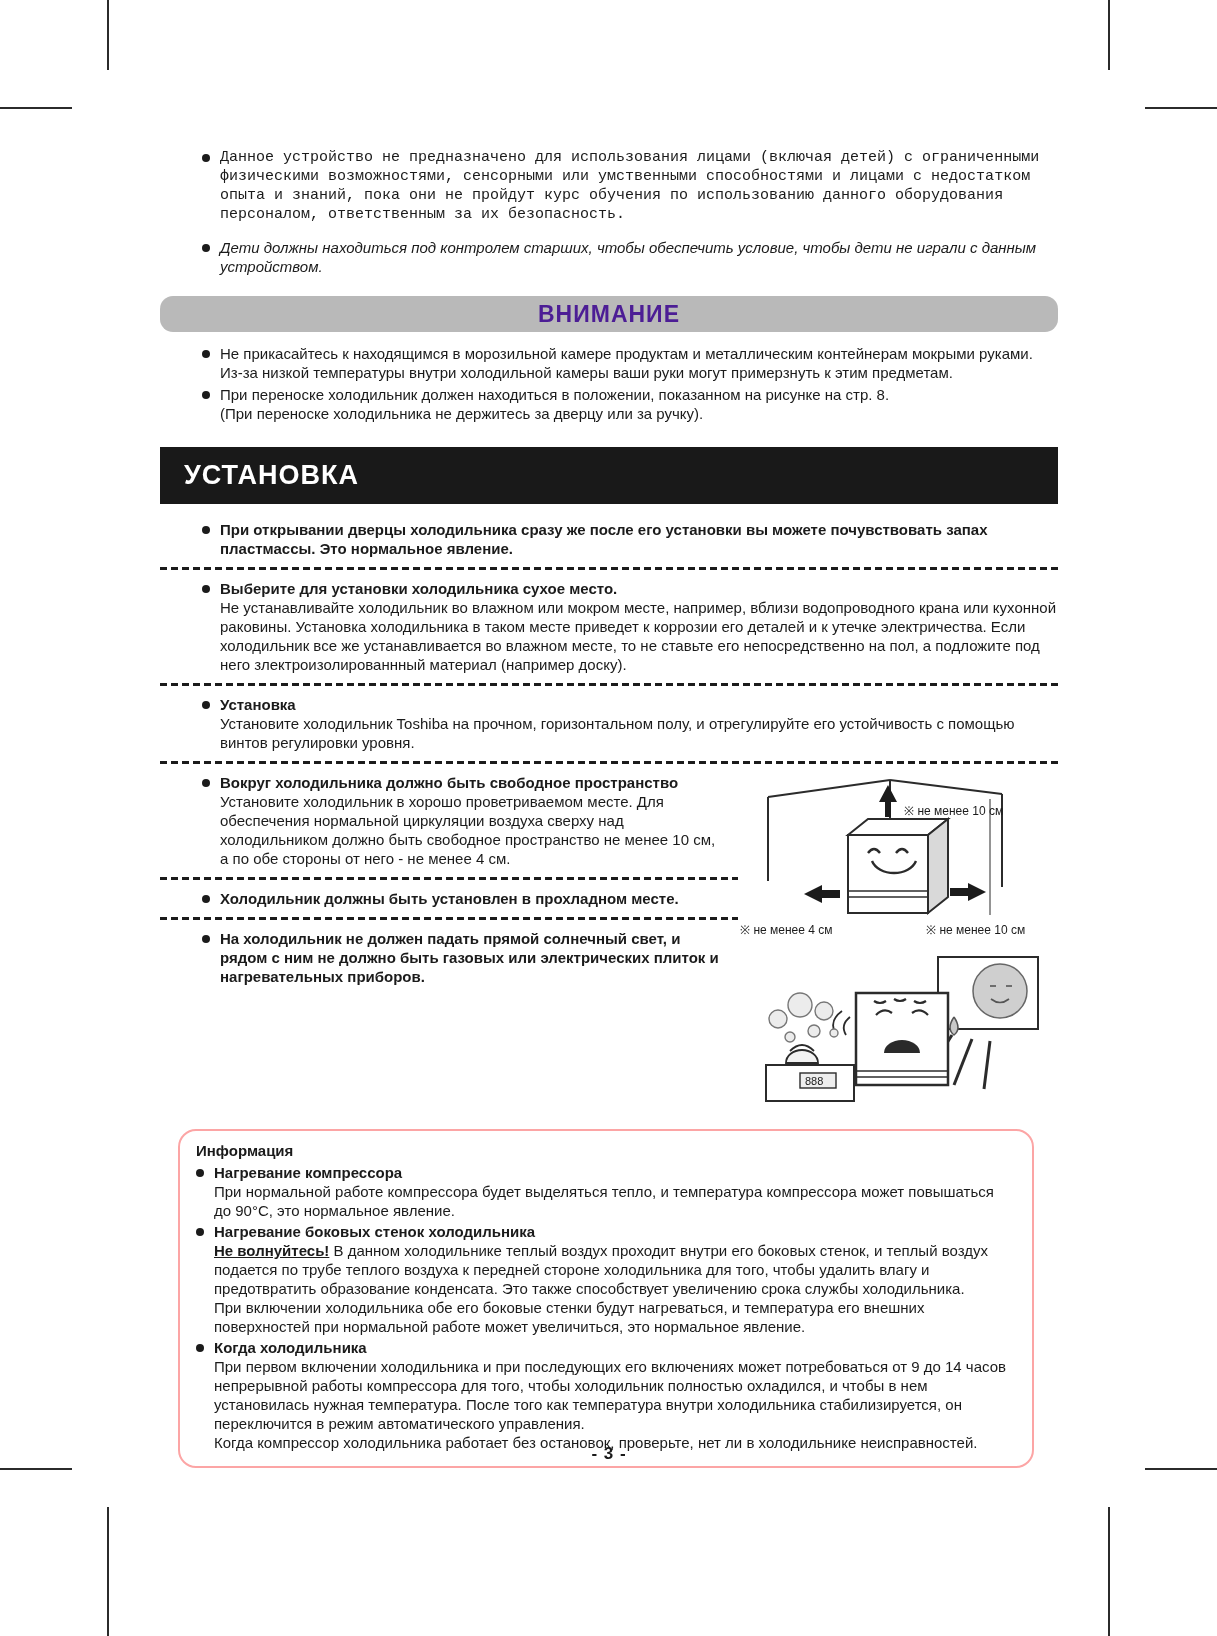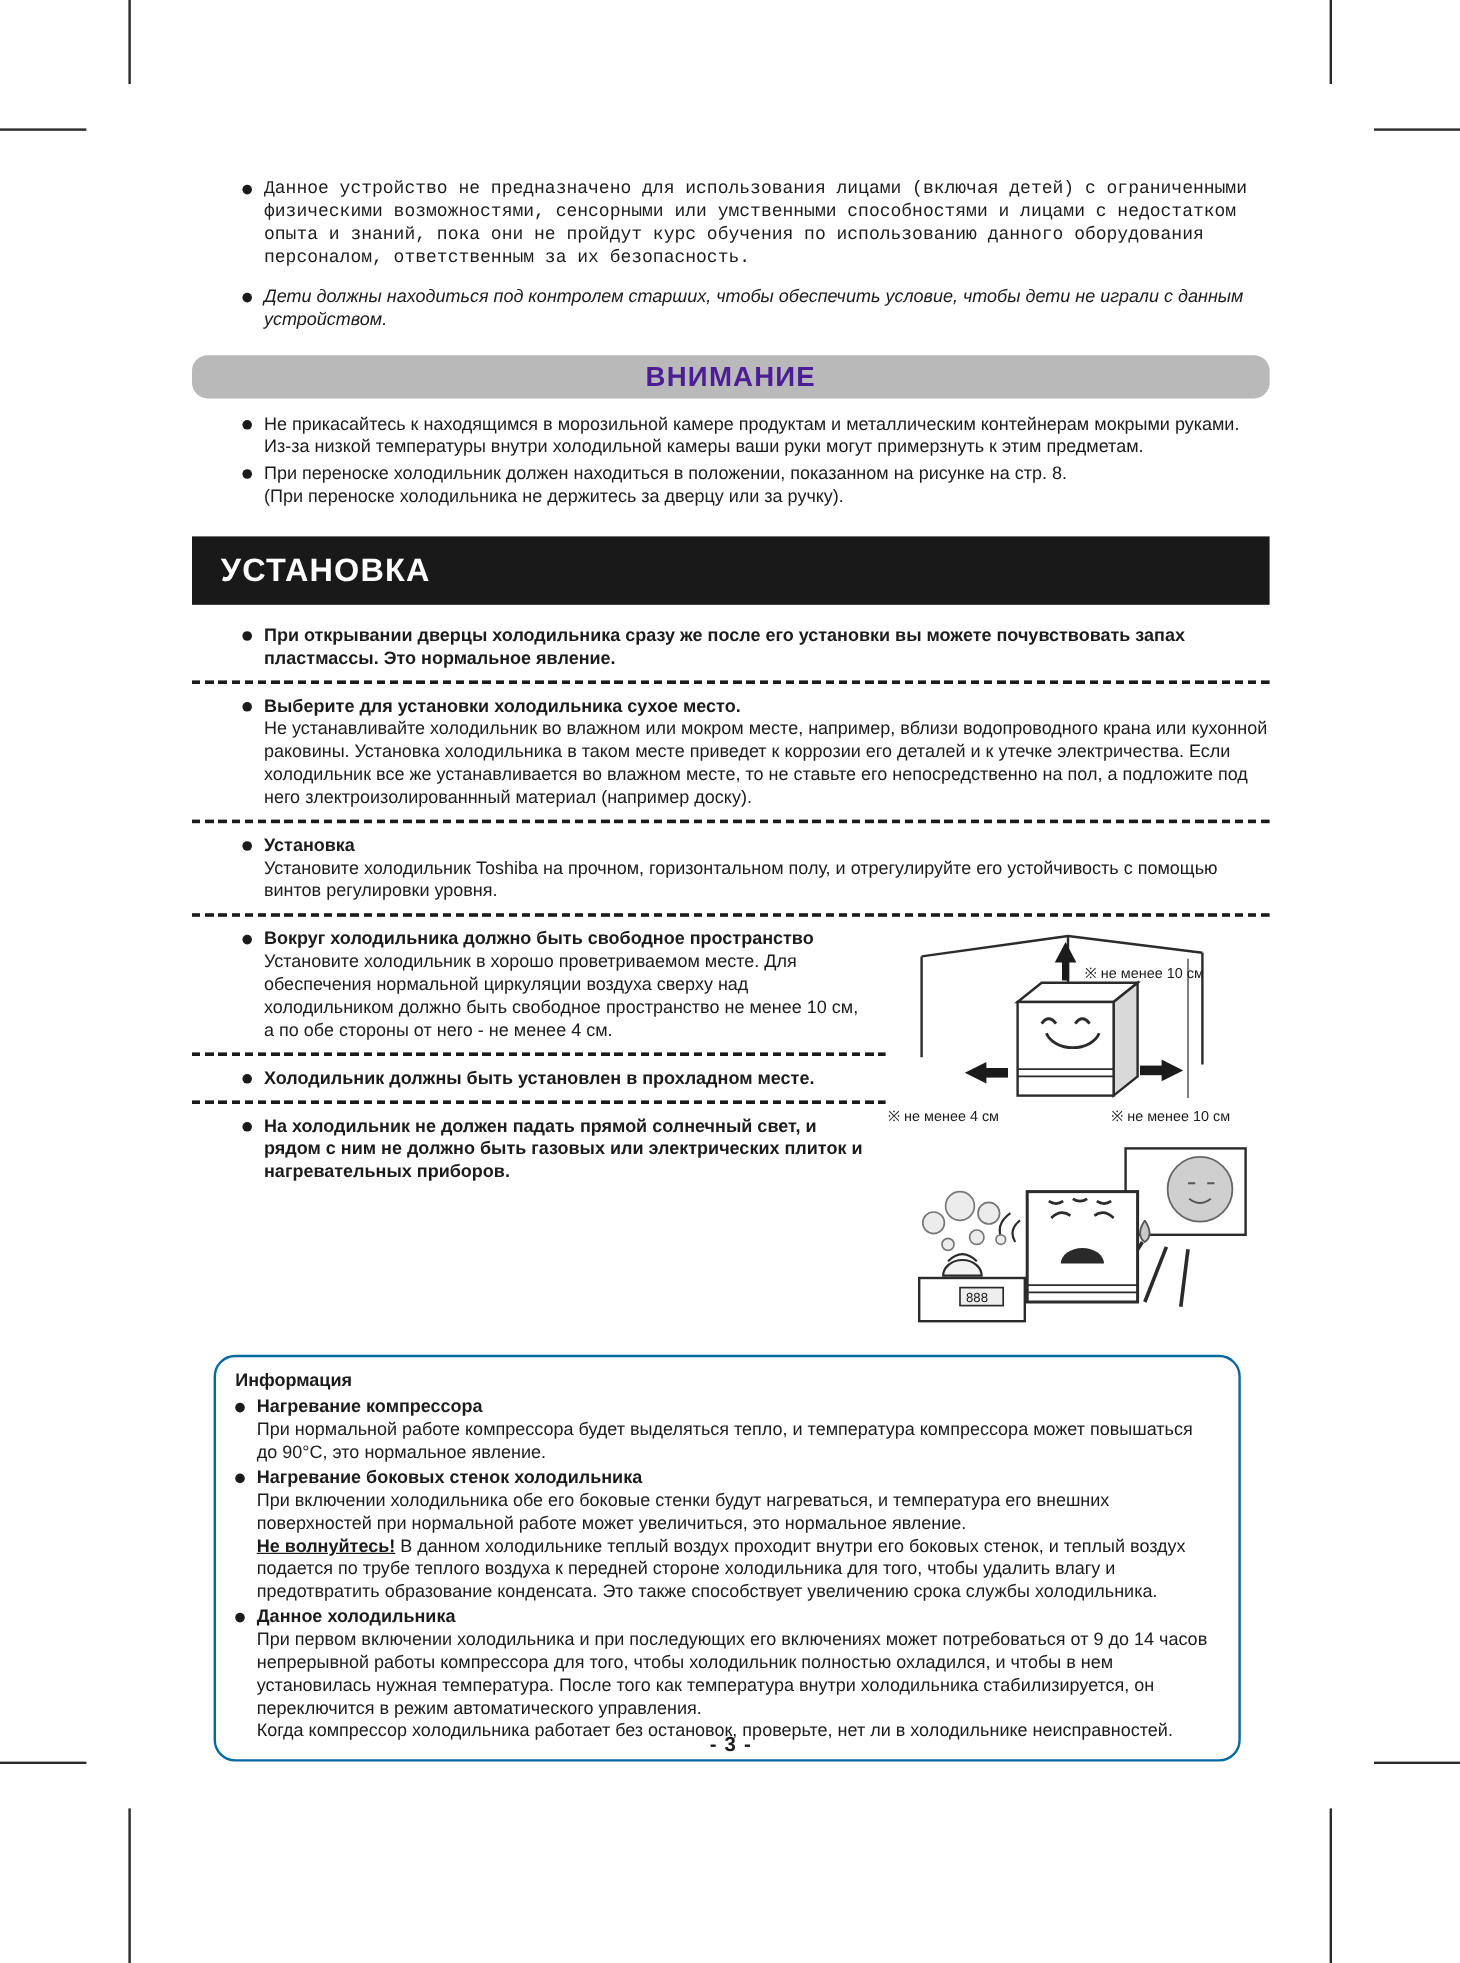--- a/index.html
+++ b/index.html
@@ -38,21 +38,21 @@
     background:repeating-linear-gradient(90deg,#1b1b1b 0 7px,transparent 7px 11px);}
   .dash.short{width:578px;}
   .cols{display:flex;align-items:flex-start;}
   .col-left{width:578px;}
   .col-left .btext{max-width:505px;}
   .col-right{width:320px;}
   .illus{display:block;}
   svg text{font-family:"Liberation Sans",sans-serif;fill:#1b1b1b;}
   .info-box{
     margin:16px 24px 0 18px;
-    border:2px solid #0369a1;border-radius:18px;
+    border:2px solid #fca5a5;border-radius:18px;
     padding:10px 18px 14px 12px;
   }
   .ib-title{font-size:15px;font-weight:bold;line-height:20px;margin-left:4px;}
   .info-box .dot{margin:6px 10px 0 4px;}
   .info-box .bullet{margin-top:2px;}
   .page-number{
     position:absolute;left:160px;top:1444px;width:898px;
     text-align:center;font-size:17px;font-weight:bold;letter-spacing:1px;
   }
 </style>
@@ -252,29 +252,29 @@
         <div class="btext">
           <div class="b-title">Нагревание компрессора</div>
           <div class="b-body">При нормальной работе компрессора будет выделяться тепло, и температура компрессора может повышаться до 90°C, это нормальное явление.</div>
         </div>
       </div>
 
       <div class="bullet">
         <span class="dot"></span>
         <div class="btext">
           <div class="b-title">Нагревание боковых стенок холодильника</div>
+          <div class="b-body"><span class="lead">Не волнуйтесь!</span> <span>В данном холодильнике теплый воздух проходит внутри его боковых стенок, и теплый воздух подается по трубе теплого воздуха к передней стороне холодильника для того, чтобы удалить влагу и предотвратить образование конденсата. Это также способствует увеличению срока службы холодильника.</span></div>
           <div class="b-body">При включении холодильника обе его боковые стенки будут нагреваться, и температура его внешних поверхностей при нормальной работе может увеличиться, это нормальное явление.</div>
-          <div class="b-body"><span class="lead">Не волнуйтесь!</span> <span>В данном холодильнике теплый воздух проходит внутри его боковых стенок, и теплый воздух подается по трубе теплого воздуха к передней стороне холодильника для того, чтобы удалить влагу и предотвратить образование конденсата. Это также способствует увеличению срока службы холодильника.</span></div>
         </div>
       </div>
 
       <div class="bullet">
         <span class="dot"></span>
         <div class="btext">
-          <div class="b-title">Данное холодильника</div>
+          <div class="b-title">Когда холодильника</div>
           <div class="b-body">При первом включении холодильника и при последующих его включениях может потребоваться от 9 до 14 часов непрерывной работы компрессора для того, чтобы холодильник полностью охладился, и чтобы в нем установилась нужная температура. После того как температура внутри холодильника стабилизируется, он переключится в режим автоматического управления.</div>
           <div class="b-body">Когда компрессор холодильника работает без остановок, проверьте, нет ли в холодильнике неисправностей.</div>
         </div>
       </div>
     </div>
 
   </div>
 
   <div class="page-number">- 3 -</div>
 

